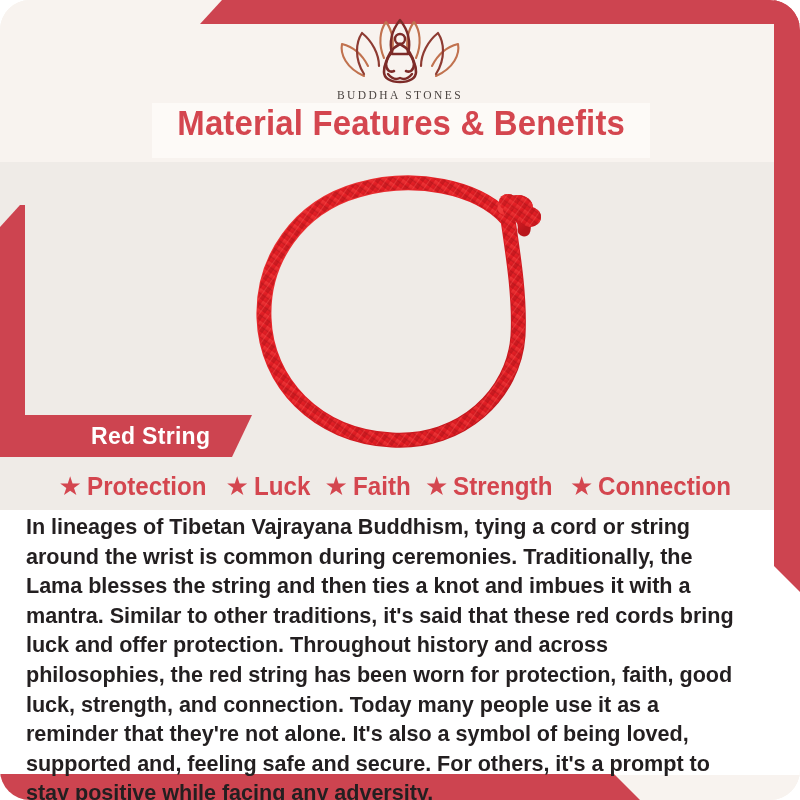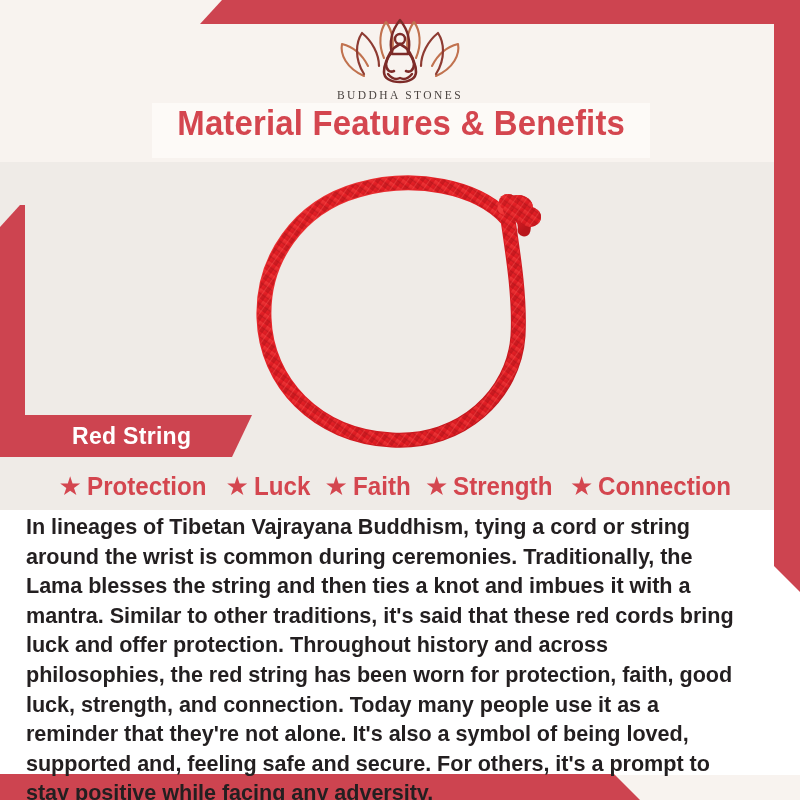--- a/index.html
+++ b/index.html
@@ -7,20 +7,21 @@
     padding: 0;
     background: #ffffff;
   }
   #infographic {
     position: relative;
     width: 800px;
     height: 800px;
     overflow: hidden;
     background: #f7f2ee;
     font-family: "Liberation Sans", sans-serif;
+    border-radius: 30px;
     -webkit-font-smoothing: antialiased;
   }
 
   
   .bg-top {
     position: absolute;
     left: 0; top: 0;
     width: 800px; height: 162px;
     background: #f8f3ef;
   }
@@ -123,21 +124,21 @@
   .banner {
     position: absolute;
     left: 0; top: 415px;
     width: 252px; height: 42px;
     background: #cd4450;
     clip-path: polygon(0 0, 252px 0, 232px 42px, 0 42px);
     display: flex;
     align-items: center;
   }
   .banner-label {
-    margin-left: 72px;
+    margin-left: 91px;
     font-family: "Liberation Sans Narrow", "Liberation Sans", sans-serif;
     font-weight: 700;
     font-size: 23px;
     color: #ffffff;
     letter-spacing: 0.3px;
     white-space: nowrap;
   }
 
   
   .benefits {

